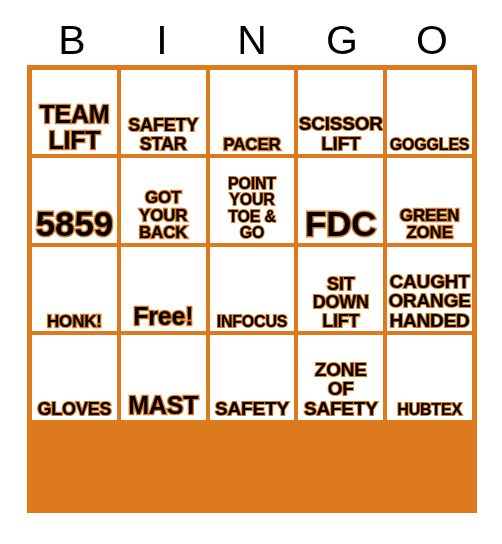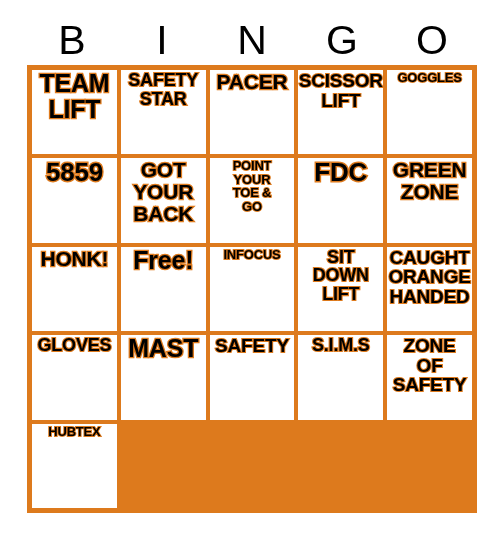--- a/index.html
+++ b/index.html
@@ -56,21 +56,21 @@
     background: #dd7a1d;
     display: grid;
     grid-template-columns: repeat(5, 1fr);
     grid-template-rows: repeat(5, 1fr);
     gap: 4px;
   }
 
   .cell {
     background: #ffffff;
     display: flex;
-    align-items: flex-start;
+    align-items: flex-end;
     justify-content: center;
     text-align: center;
     overflow: hidden;
     padding: 1px 2px;
     box-sizing: border-box;
   }
 
   .cell-text {
     font-family: "Liberation Sans", sans-serif;
     font-weight: 700;
@@ -78,26 +78,26 @@
     line-height: 1.03;
     text-align: center;
     white-space: pre-line;
     
     -webkit-text-stroke: 2.4px #dd7a1d;
     paint-order: stroke fill;
     text-shadow:
       0 0 0 #dd7a1d;
     letter-spacing: -0.2px;
   }
-  .sz-xl  { font-size: 26px; -webkit-text-stroke-width: 2.8px; }
+  .sz-xl  { font-size: 35px; -webkit-text-stroke-width: 2.8px; }
   .sz-l   { font-size: 25px; -webkit-text-stroke-width: 2.6px; }
-  .sz-m   { font-size: 21px; -webkit-text-stroke-width: 2.4px; }
+  .sz-m   { font-size: 17px; -webkit-text-stroke-width: 2.4px; }
   .sz-s   { font-size: 18px; -webkit-text-stroke-width: 2.2px; }
   .sz-xs  { font-size: 19px; -webkit-text-stroke-width: 2px; }
-  .sz-xxs { font-size: 13px; -webkit-text-stroke-width: 1.8px; }
+  .sz-xxs { font-size: 16px; -webkit-text-stroke-width: 1.8px; }
 </style>
 </head>
 <body>
 
 <div id="card">
 
   <div id="header-row">
     <div class="header-letter">B</div>
     <div class="header-letter">I</div>
     <div class="header-letter">N</div>
@@ -172,23 +172,20 @@
         <span class="cell-text sz-s">GLOVES</span>
       </div>
     <div class="cell">
         <span class="cell-text sz-l">MAST</span>
       </div>
 
     <div class="cell">
         <span class="cell-text sz-xs">SAFETY</span>
       </div>
     <div class="cell">
-        <span class="cell-text sz-s">S.I.M.S</span>
-      </div>
-    <div class="cell">
         <span class="cell-text sz-xs">ZONE
 OF
 SAFETY</span>
       </div>
     <div class="cell">
         <span class="cell-text sz-xxs">HUBTEX</span>
       </div>
   </div>
 
 </div>

